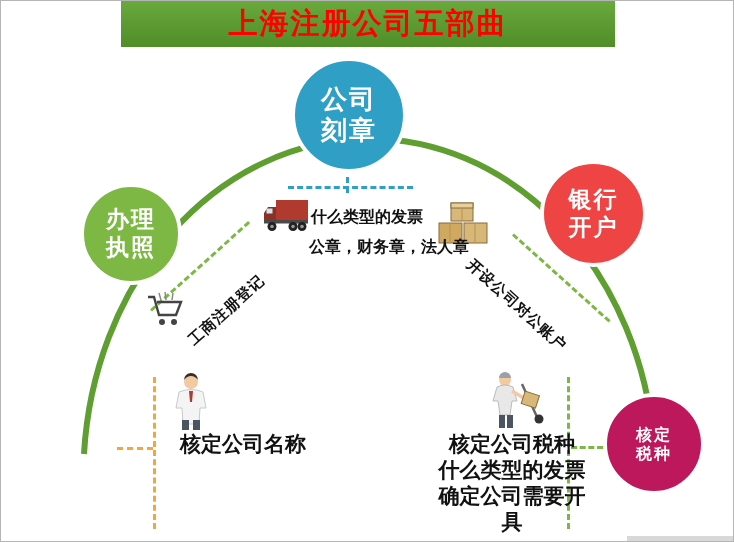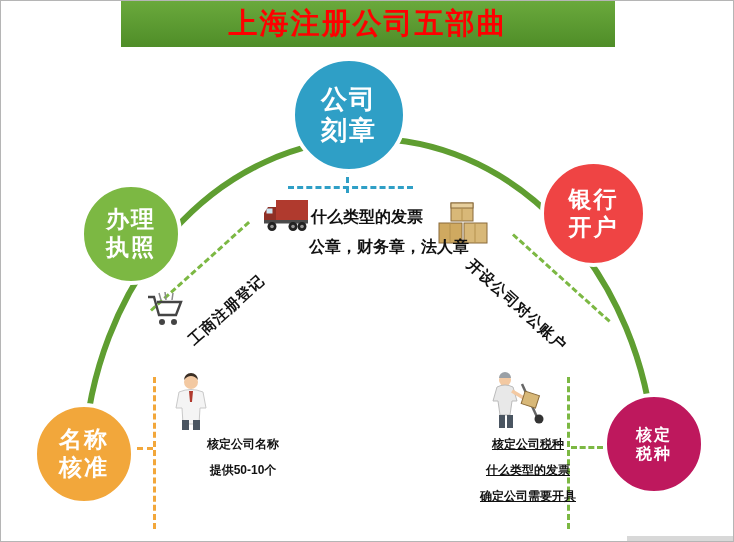--- a/index.html
+++ b/index.html
@@ -42,25 +42,25 @@
   .ann{position:absolute;color:#111;font-weight:bold;z-index:6;white-space:nowrap;}
   .ann-seal-1{left:310px;top:206px;font-size:16px;}
   .ann-seal-2{left:292px;top:236px;font-size:16px;margin-left:16px;}
   .diag{
     position:absolute;color:#111;font-weight:bold;font-size:15px;
     white-space:nowrap;transform-origin:left center;z-index:6;letter-spacing:1px;
   }
   .diag-license{left:190px;top:332px;transform:rotate(-42deg);}
   .diag-bank{left:468px;top:252px;transform:rotate(42deg);}
   .block{
-    position:absolute;color:#111;font-weight:bold;font-size:12px;
+    position:absolute;color:#111;font-weight:bold;font-size:21px;
     line-height:26px;text-align:center;z-index:6;
   }
   .block-name{left:162px;top:430px;width:160px;}
-  .block-tax{left:452px;top:430px;width:150px;text-decoration:underline;}
+  .block-tax{left:436px;top:430px;width:150px;}
   .icon{position:absolute;z-index:4;}
   .corner-strip{position:absolute;left:626px;top:535px;width:108px;height:7px;background:#d8d8d8;z-index:6;}
 </style>
 </head>
 <body>
 
 <div class="stage">
 
   <div class="header">
     <span class="title">上海注册公司五部曲</span>
@@ -74,24 +74,20 @@
     <span>办理</span>
     <span>执照</span>
   </div>
   <div class="circle c-seal">
     <span>公司</span>
     <span>刻章</span>
   </div>
   <div class="circle c-bank">
     <span>银行</span>
     <span>开户</span>
-  </div>
-  <div class="circle c-name">
-    <span>名称</span>
-    <span>核准</span>
   </div>
   <div class="circle c-tax">
     <span>核定</span>
     <span>税种</span>
   </div>
 
   <div class="dashV col-blue" style="left:345px;top:166px;height:26px;"></div>
   <div class="dashH col-blue" style="left:287px;top:185px;width:125px;"></div>
   <span class="icon" style="left:262px;top:196px;">
     <svg width="46" height="36" viewBox="0 0 46 36">
@@ -144,21 +140,20 @@
       <circle cx="22" cy="9" r="7" fill="#f3c9a2"></circle>
       <path d="M15 7 a7 7 0 0 1 14 0 q-3 -4 -7 -4 t-7 4" fill="#3a2e24"></path>
       <path d="M10 19 q12 -5 24 0 l3 16 h-6 l-1 16 h-16 l-1 -16 h-6 z" fill="#f4f4f4" stroke="#c9c9c9"></path>
       <path d="M20 18 h4 l-1 11 h-2 z" fill="#b03a2e"></path>
       <rect x="13" y="47" width="7" height="10" fill="#4a5561"></rect>
       <rect x="24" y="47" width="7" height="10" fill="#4a5561"></rect>
     </svg>
   </span>
   <div class="block block-name">
     <div>核定公司名称</div>
-    <div>提供50-10个</div>
   </div>
 
   <div class="dashV col-green" style="left:566px;top:376px;height:152px;"></div>
   <div class="dashH col-green" style="left:570px;top:445px;width:32px;"></div>
   <span class="icon" style="left:486px;top:370px;">
     <svg width="62" height="58" viewBox="0 0 62 58">
       <circle cx="18" cy="9" r="6" fill="#f3c9a2"></circle>
       <path d="M12 7 a6 6 0 0 1 12 0 z" fill="#9aa0a6"></path>
       <path d="M10 16 q8 -4 16 0 l4 14 h-5 l-2 14 h-10 l-2 -14 h-5 z" fill="#e8e8e8" stroke="#bbb"></path>
       <line x1="25" y1="20" x2="40" y2="29" stroke="#f3c9a2" stroke-width="3.5"></line>

